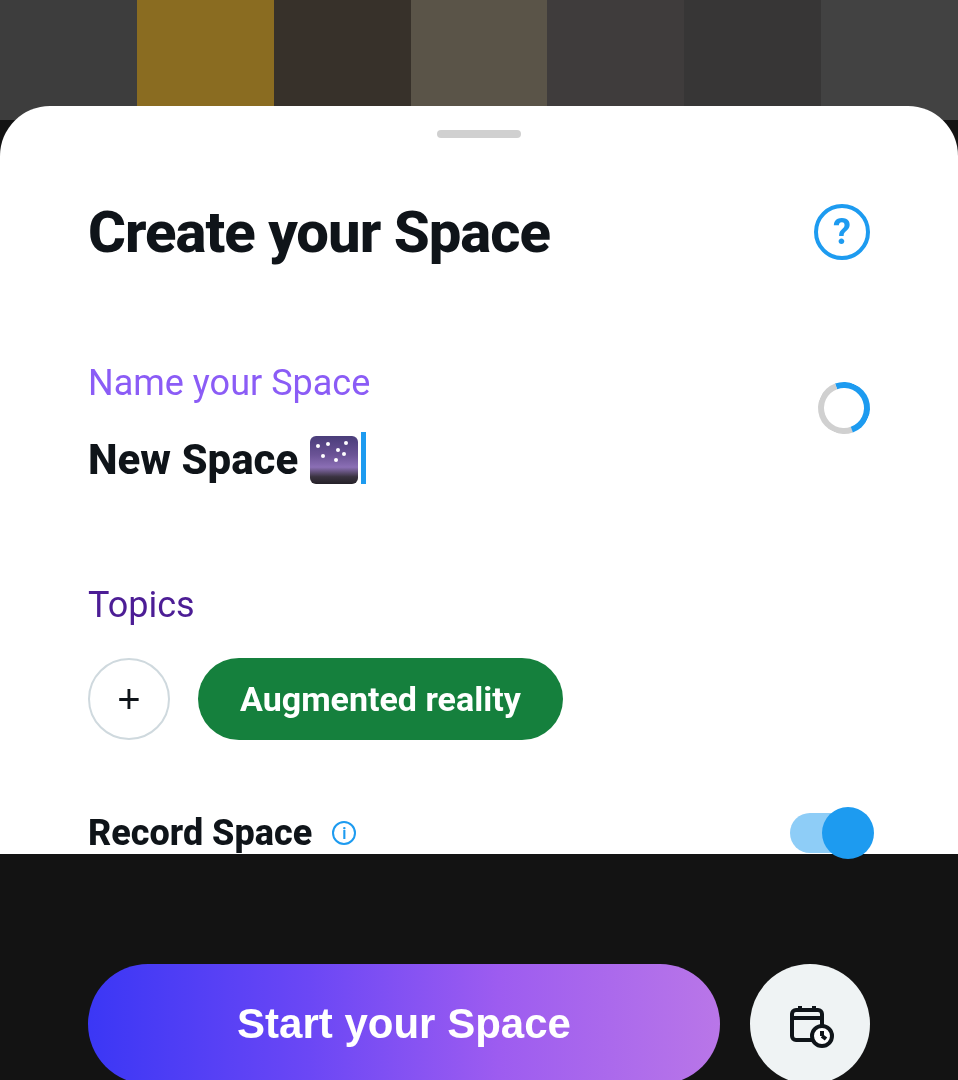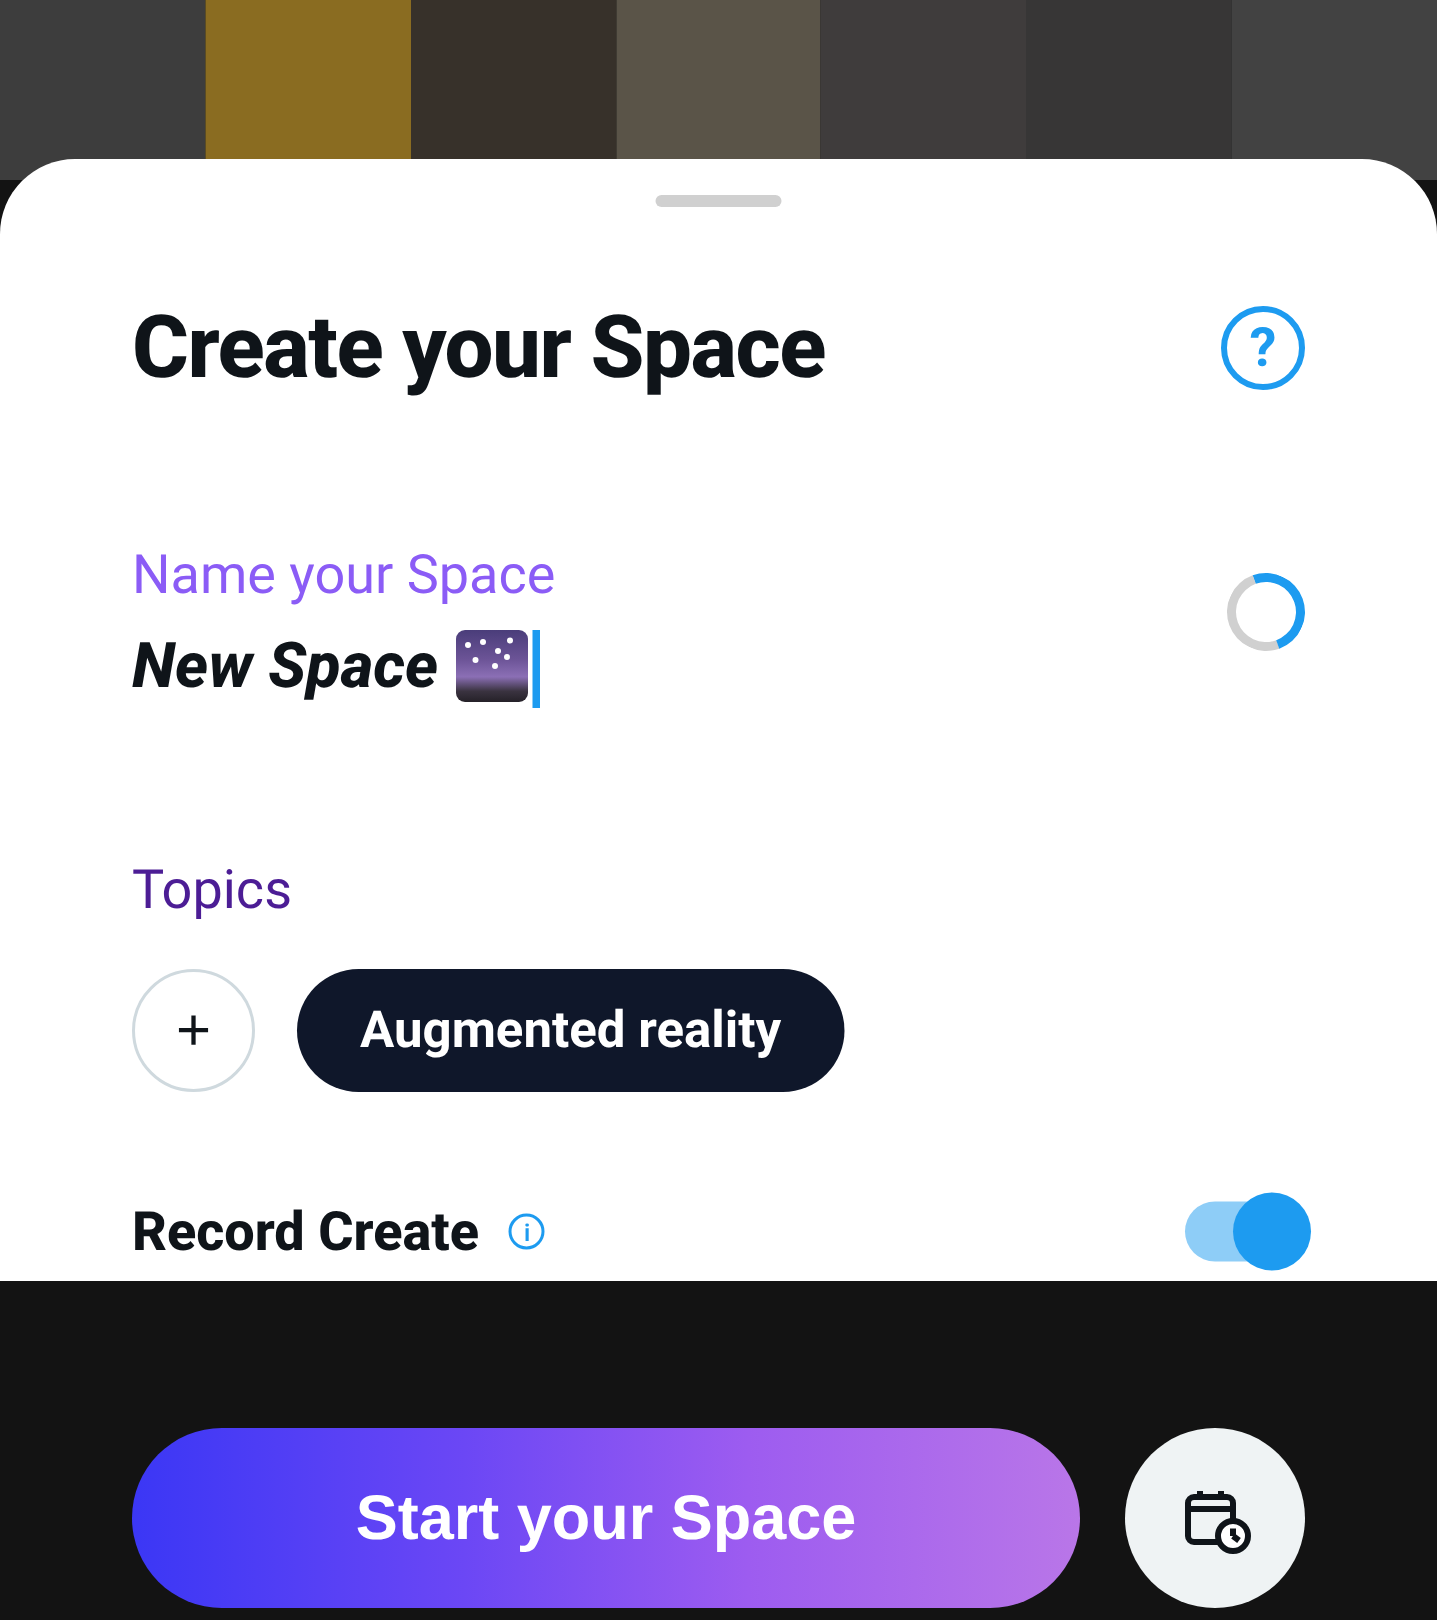--- a/index.html
+++ b/index.html
@@ -107,23 +107,22 @@
     }
     
     .name-label {
       font-size: 36px;
       font-weight: 400;
       color: #8b5cf6;
     }
     
     .name-value-row {
       display: flex;
-      align-items: flex-start;
-      margin-top: 16px;
-      font-style: italic;
+      align-items: flex-end;
+      margin-top: 28px;
     }
     
     .name-value {
       font-size: 42px;
       font-weight: 800;
       color: #0f1419;
     }
     
     .emoji-milky {
       display: inline-block;
@@ -200,21 +199,21 @@
       justify-content: center;
       cursor: pointer;
       font-size: 40px;
       color: #0f1419;
       font-weight: 300;
     }
     
     .topic-chip {
       height: 82px;
       padding: 0 42px;
-      background: #0f172a;
+      background: #15803d;
       border-radius: 41px;
       display: flex;
       align-items: center;
       color: white;
       font-size: 34px;
       font-weight: 700;
       cursor: pointer;
     }
     
     .record-section {
@@ -348,21 +347,21 @@
         <span>+</span>
       </button>
       <div class="topic-chip">
         <span>Augmented reality</span>
       </div>
     </div>
   </div>
 
   <div class="record-section">
     <div class="record-left">
-      <div class="record-label">Record Create</div>
+      <div class="record-label">Record Space</div>
       <div class="info-icon">i</div>
     </div>
     <div class="toggle">
       <div class="toggle-knob"></div>
     </div>
   </div>
 
   <div class="actions-row">
     <button class="start-button">
       <span>Start your Space</span>

